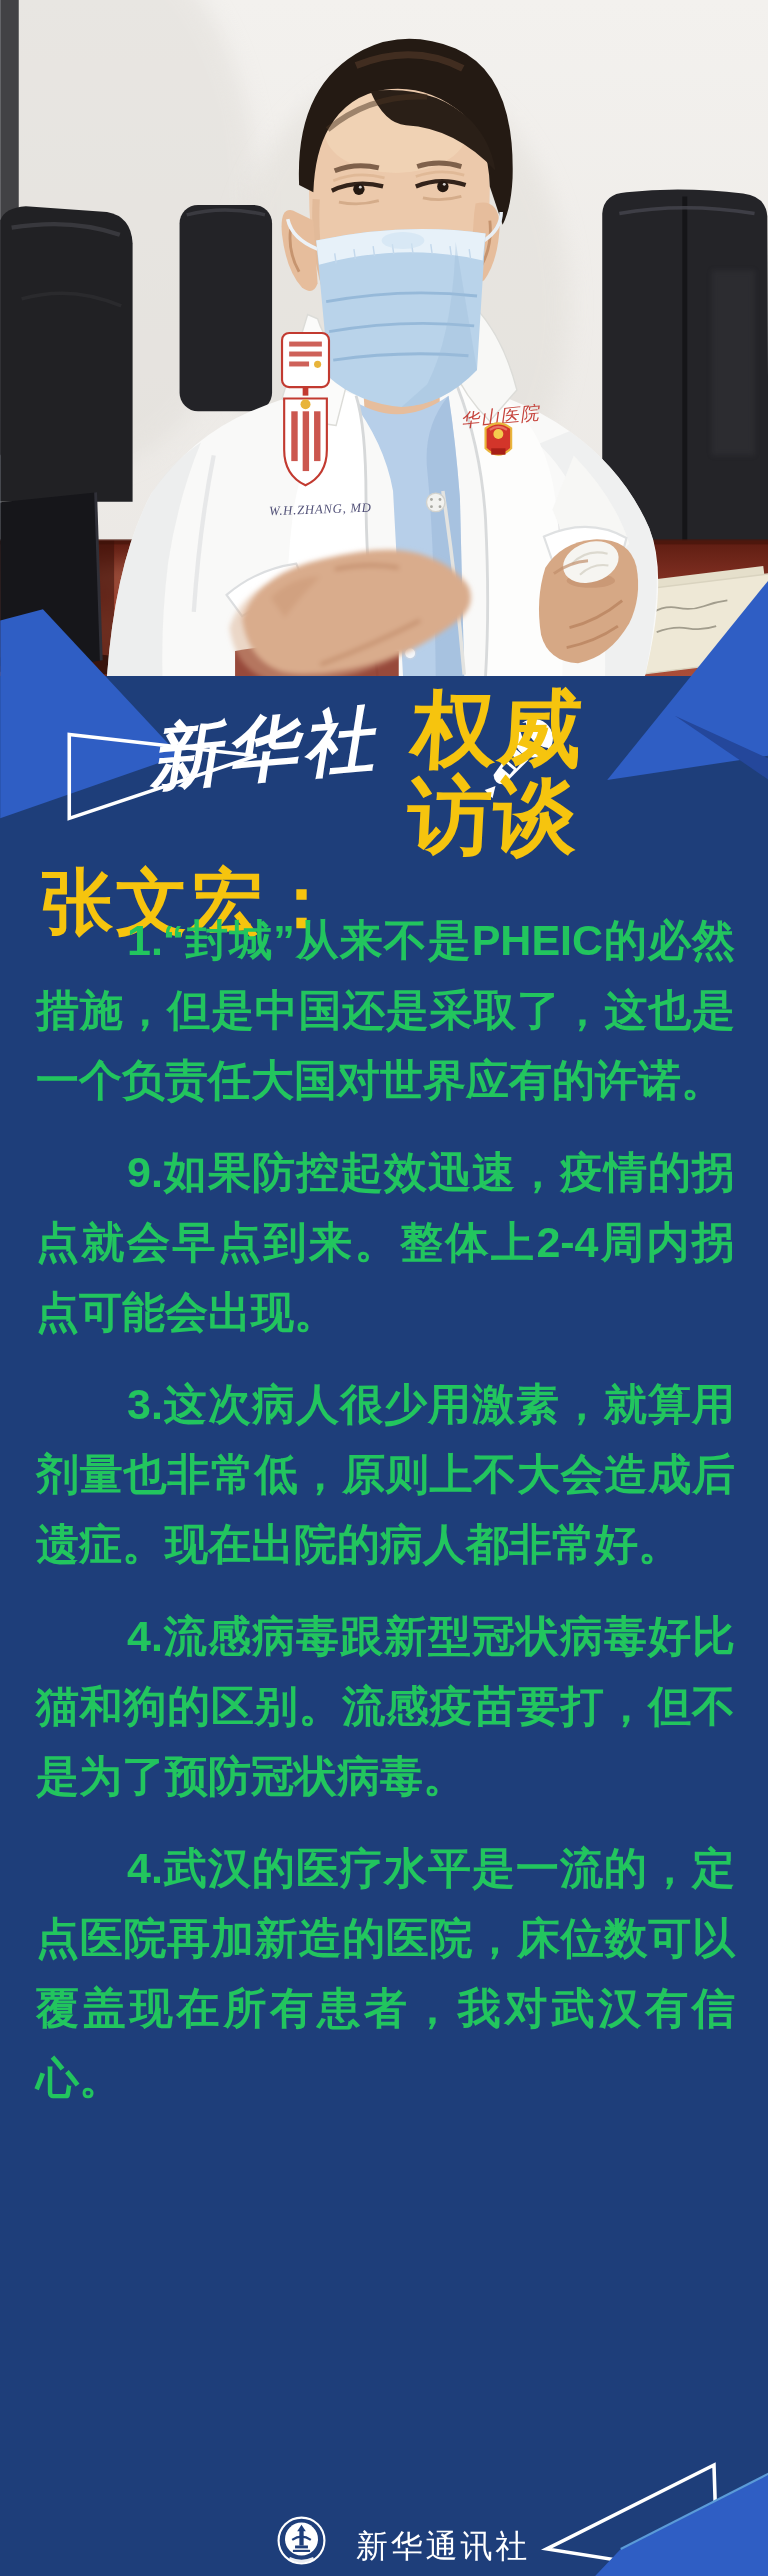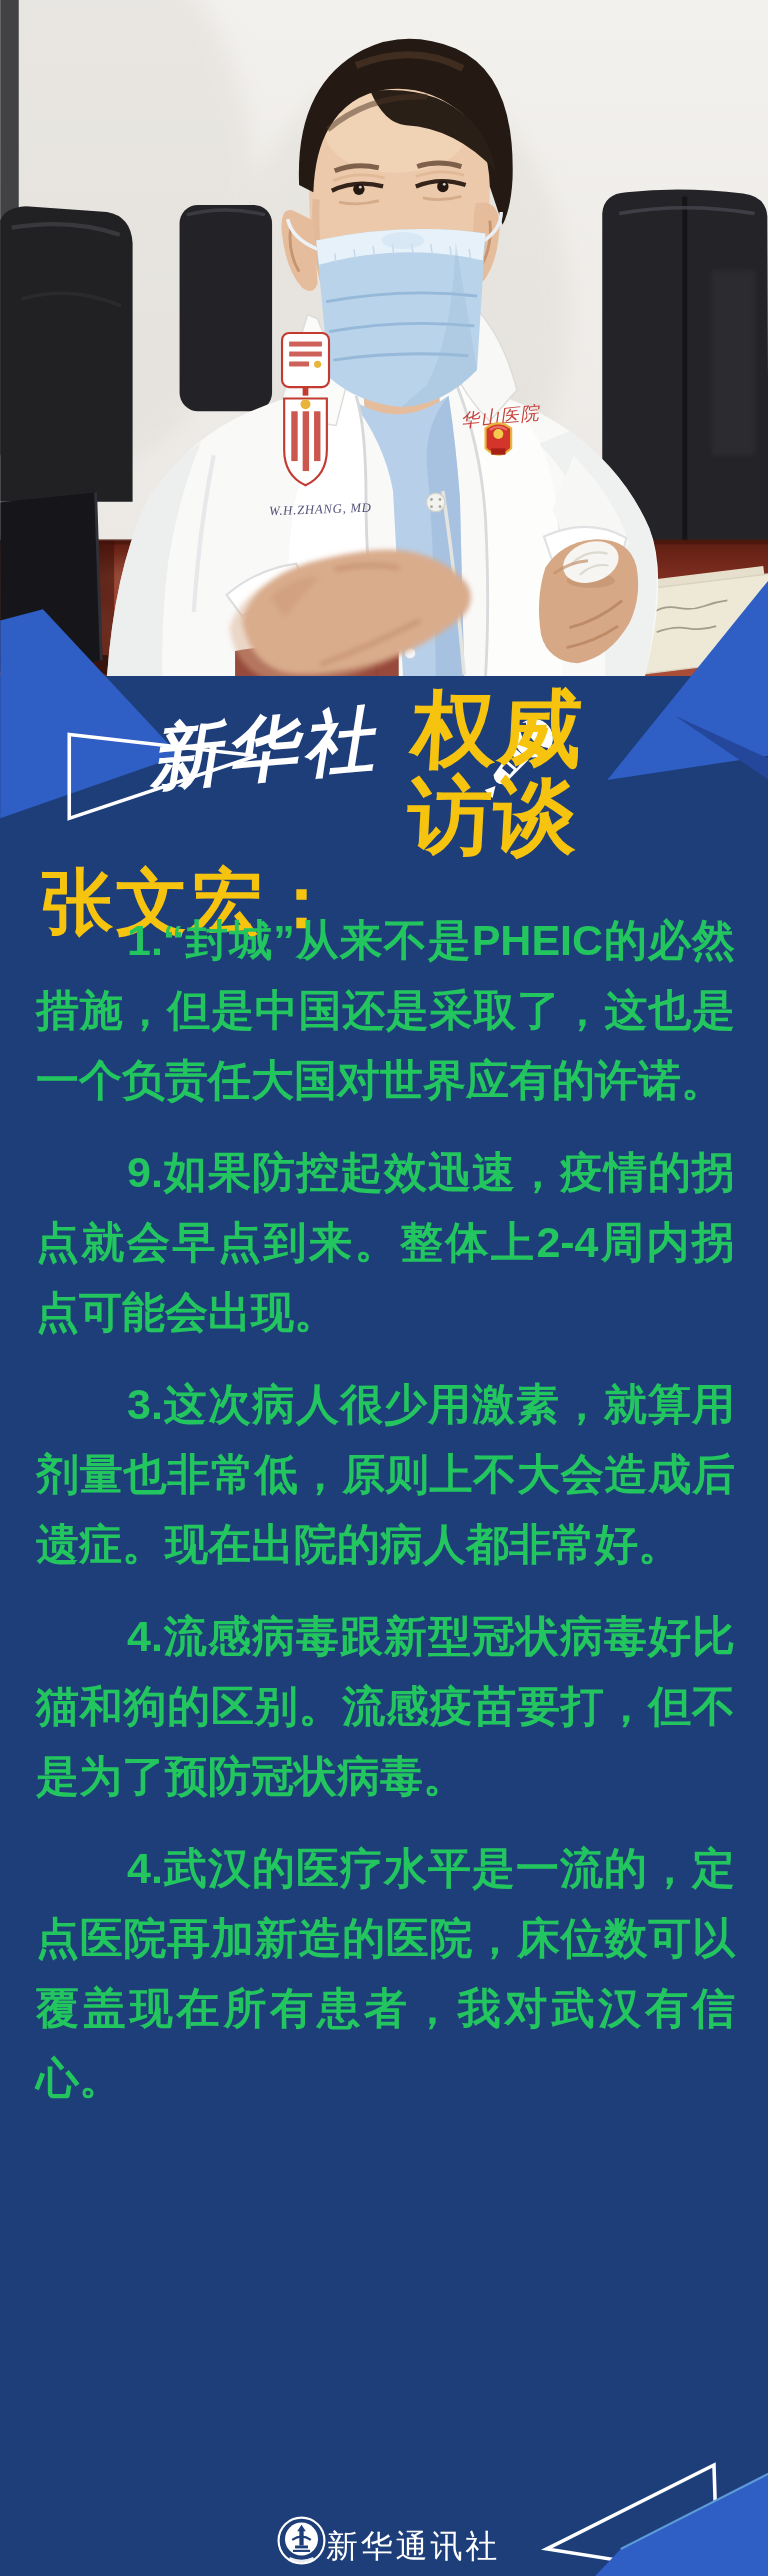--- a/index.html
+++ b/index.html
@@ -28,21 +28,21 @@
   }
   .quotes{
     position:absolute;left:36px;top:905px;width:699px;
     color:#22c55e;font-size:43px;line-height:70px;font-weight:900;
     text-align:justify;
   }
   .quote{margin:0 0 22px 0;text-indent:91px;}
   .footer{position:absolute;left:0;top:2511px;width:769px;height:65px;}
   .emblem{position:absolute;left:275px;top:2.8px;}
   .agency-name{
-    position:absolute;left:326px;top:17px;color:#ffffff;
+    position:absolute;left:356px;top:17px;color:#ffffff;
     font-size:32px;line-height:36px;font-weight:400;letter-spacing:2.8px;white-space:nowrap;
   }
 </style>
 </head>
 <body>
 
 <div id="canvas">
 
   <svg class="photo" width="769" height="676" viewBox="0 0 1080 950">
     <defs>

